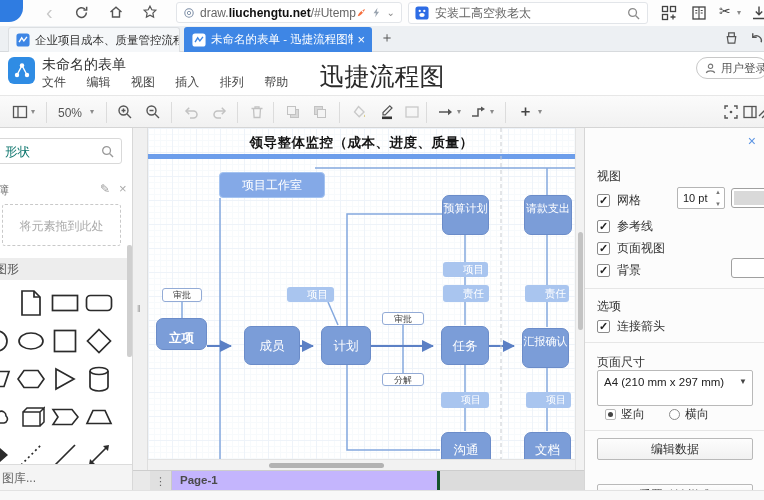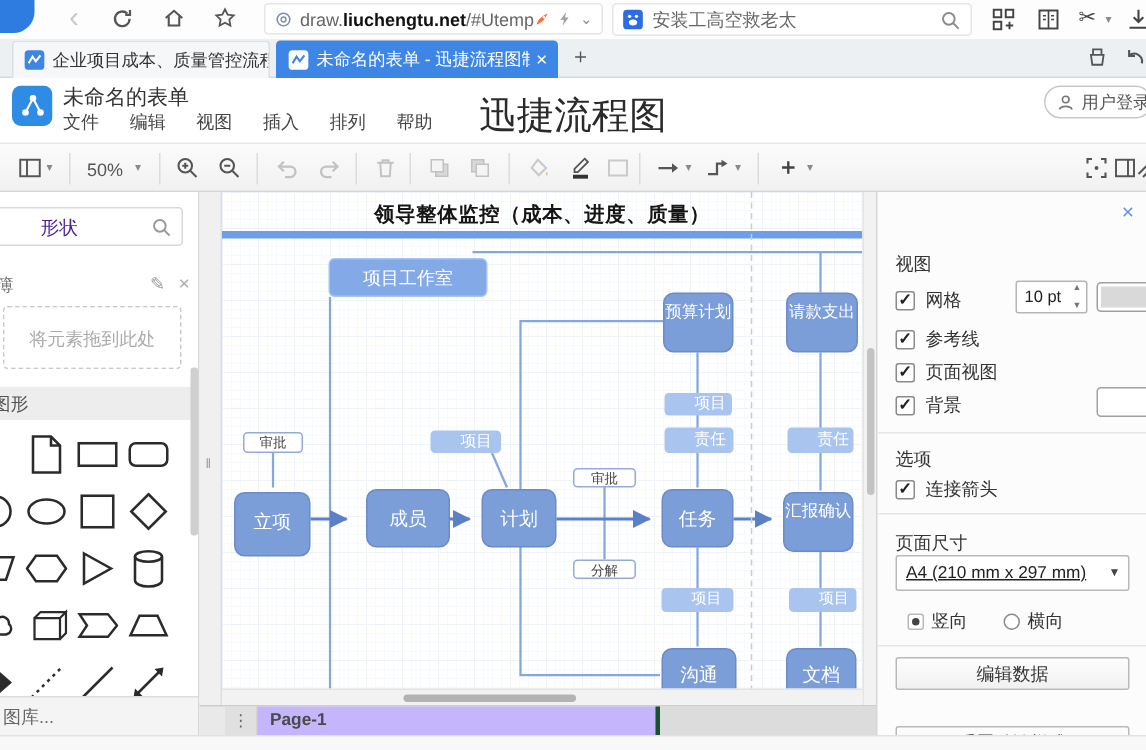--- a/index.html
+++ b/index.html
@@ -274,21 +274,21 @@
       </svg>
     <svg class="ab" style="left:758px;top:9px;" width="14" height="14" viewBox="0 0 14 14">
         <path d="M1 11 8 4M4 13 11 6" stroke="#555" stroke-width="1.3"></path>
       </svg>
   </div>
 
   <div class="ab" id="main">
 
     <div class="ab" id="sidebar">
       <div class="ab sb-search">
-        <span class="ab" style="left:38px;top:5px;font-size:12.5px;color:#4c1d95;margin-left:22px;">形状</span>
+        <span class="ab" style="left:38px;top:5px;font-size:12.5px;color:#0f766e;">形状</span>
         <svg class="ab" style="left:134px;top:6px;" width="13" height="13" viewBox="0 0 14 14">
             <circle cx="6" cy="6" r="4.2" fill="none" stroke="#999" stroke-width="1.4"></circle>
             <path d="M9.2 9.2 13 13" stroke="#999" stroke-width="1.4"></path>
           </svg>
       </div>
       <div class="ab" style="left:0;top:52px;width:133px;height:20px;">
         <span class="ab" style="left:-3px;top:2px;font-size:12px;color:#777;">簿</span>
         <span class="ab" style="left:100px;top:2px;font-size:12px;color:#9a9a9a;">✎</span>
         <span class="ab" style="left:119px;top:1px;font-size:13px;color:#aaa;">×</span>
       </div>
@@ -445,21 +445,21 @@
 
       <div class="ab lane" style="left:71px;top:44px;width:106px;height:26px;line-height:24px;">项目工作室</div>
       <div class="ab node two" style="left:294px;top:67px;width:47px;height:40px;">预算计划</div>
       <div class="ab node two" style="left:376px;top:67px;width:48px;height:40px;">请款支出</div>
       <div class="ab lbl" style="left:295px;top:134px;width:45px;height:15px;line-height:15px;">项目经理</div>
       <div class="ab lbl" style="left:295px;top:157px;width:46px;height:17px;line-height:17px;">责任人</div>
       <div class="ab lbl" style="left:377px;top:157px;width:44px;height:17px;line-height:17px;">责任人</div>
       <div class="ab lbl" style="left:139px;top:159px;width:47px;height:15px;line-height:15px;">项目经理</div>
       <div class="ab wbox" style="left:14px;top:160px;width:40px;height:14px;line-height:13px;">审批</div>
       <div class="ab wbox" style="left:234px;top:184px;width:42px;height:13px;line-height:12px;">审批</div>
-      <div class="ab node one" style="left:8px;top:200px;width:51px;height:43px;line-height:38px;">立项</div>
+      <div class="ab node one" style="left:8px;top:190px;width:51px;height:32px;line-height:38px;font-weight:bold;">立项</div>
       <div class="ab node one" style="left:96px;top:198px;width:56px;height:39px;line-height:38px;">成员</div>
       <div class="ab node one" style="left:173px;top:198px;width:50px;height:39px;line-height:38px;">计划</div>
       <div class="ab node one" style="left:293px;top:198px;width:48px;height:39px;line-height:38px;">任务</div>
       <div class="ab node two" style="left:374px;top:200px;width:47px;height:40px;">汇报确认</div>
       <div class="ab wbox" style="left:234px;top:245px;width:42px;height:13px;line-height:12px;">分解</div>
       <div class="ab lbl" style="left:293px;top:264px;width:48px;height:16px;line-height:16px;font-size:10px;">项目成员</div>
       <div class="ab lbl" style="left:378px;top:264px;width:45px;height:16px;line-height:16px;font-size:10px;">项目成员</div>
       <div class="ab node one" style="left:293px;top:304px;width:50px;height:36px;line-height:34px;">沟通</div>
       <div class="ab node one" style="left:376px;top:304px;width:47px;height:36px;line-height:34px;">文档</div>
 
@@ -508,21 +508,21 @@
 
       <div class="ab p-div" style="top:160px;"></div>
       <div class="ab p-head" style="left:12px;top:170px;">选项</div>
       <div class="ab p-row" style="left:12px;top:190px;">
         <span class="cbx">✓</span>
         <span>连接箭头</span>
       </div>
 
       <div class="ab p-div" style="top:214px;"></div>
       <div class="ab p-head" style="left:12px;top:226px;">页面尺寸</div>
-      <div class="ab sel" style="left:12px;top:242px;width:156px;height:24px;text-decoration:underline;">
+      <div class="ab sel" style="left:12px;top:242px;width:156px;height:36px;">
         <span>A4 (210 mm x 297 mm)</span>
         <span style="position:absolute;right:5px;top:0;font-size:8px;color:#444;">▼</span>
       </div>
       <div class="ab p-row" style="left:20px;top:278px;gap:5px;">
         <span class="radio sel"></span>
         <span>竖向</span>
         <span style="width:14px;"></span>
         <span class="radio"></span>
         <span>横向</span>
       </div>

